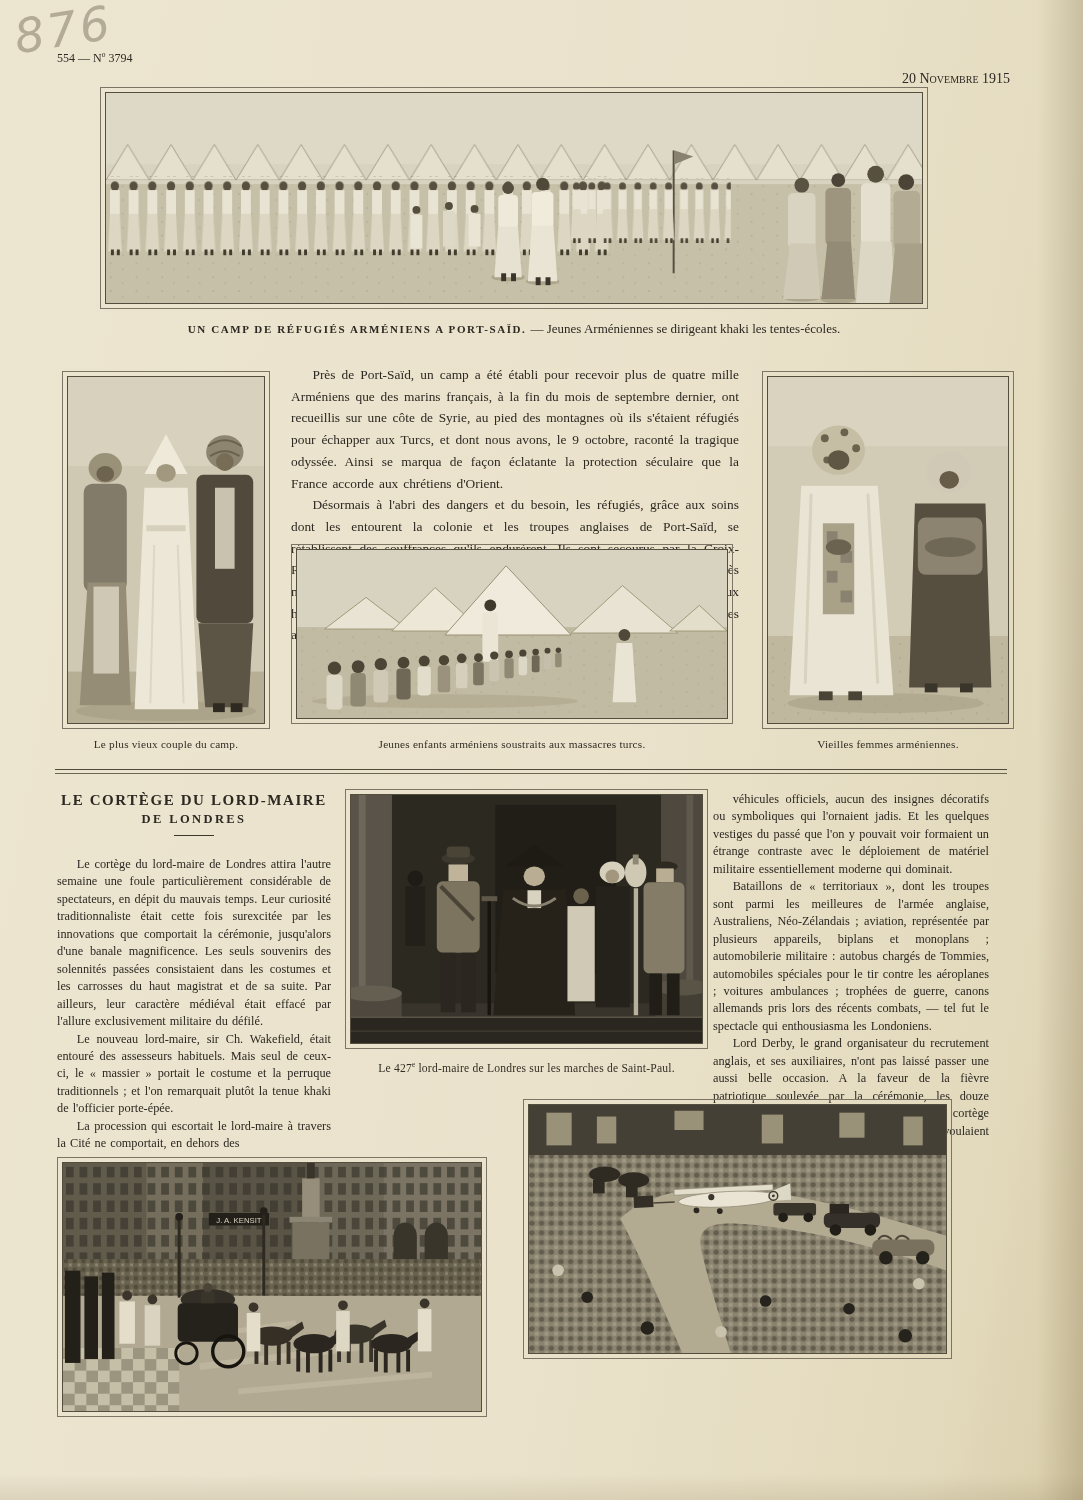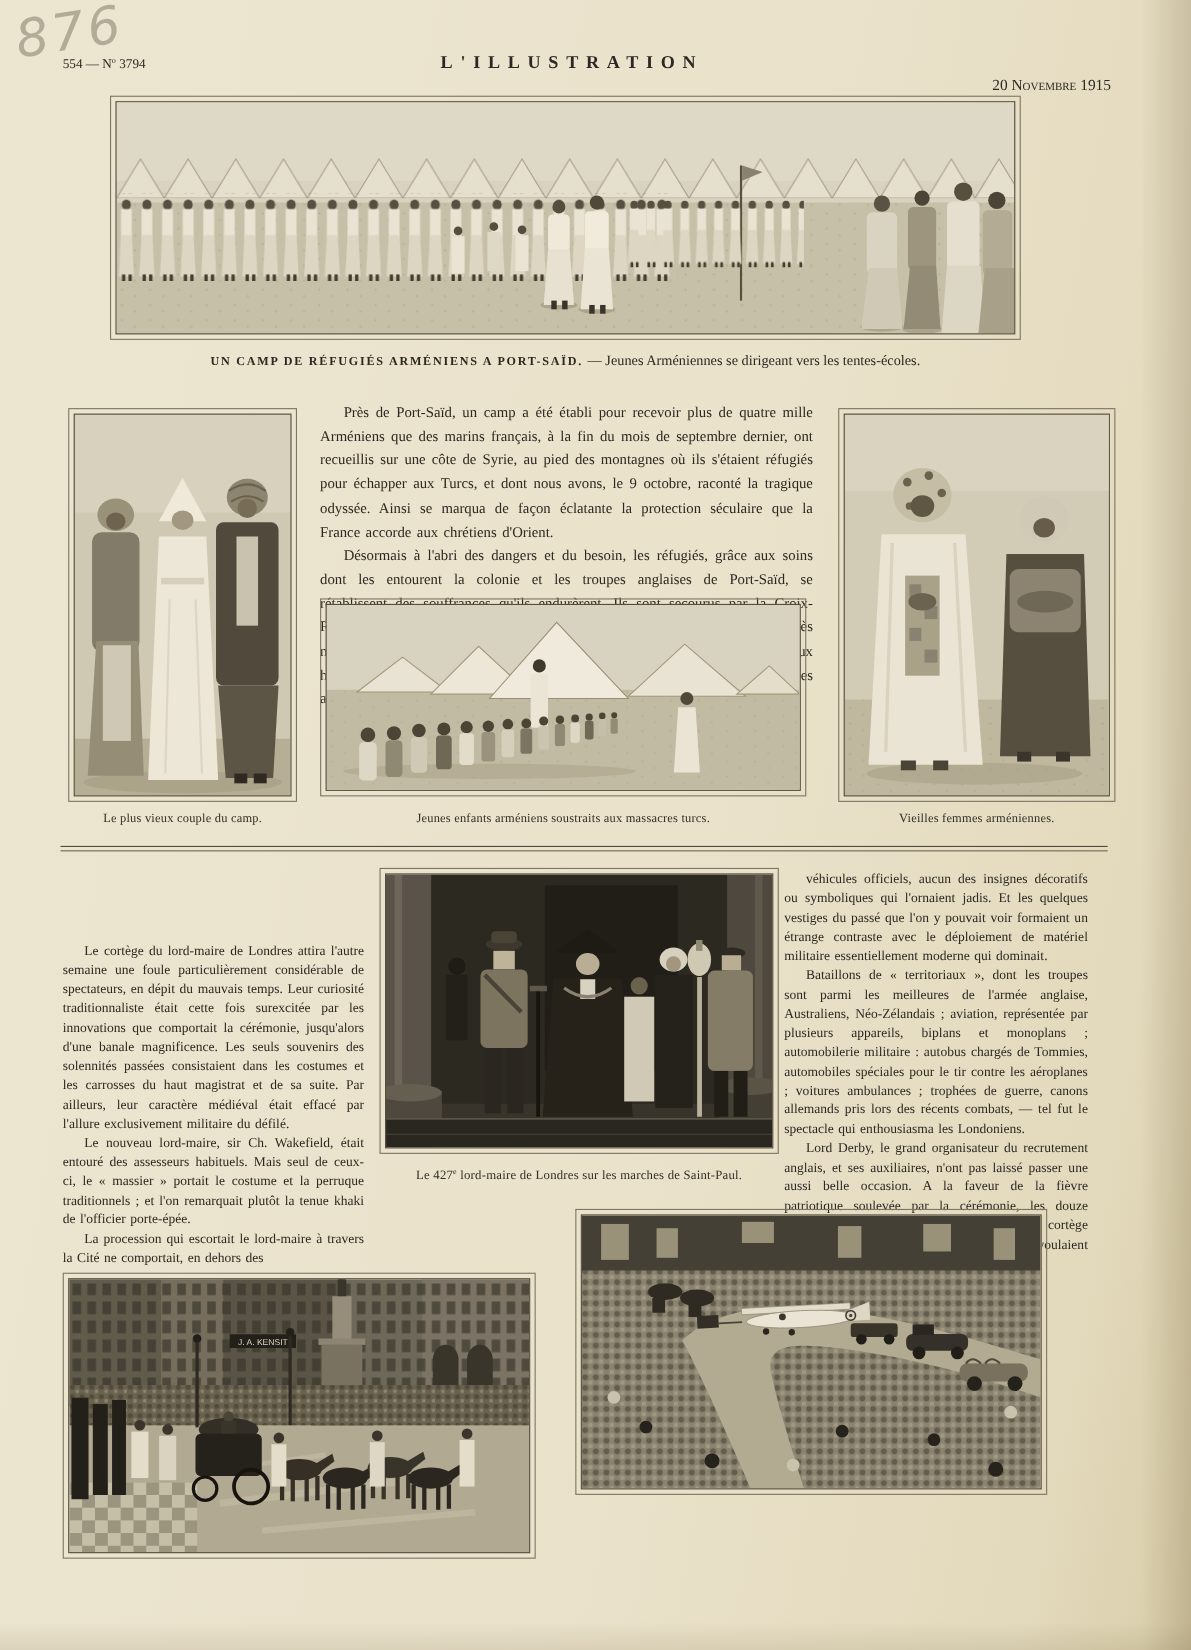--- a/index.html
+++ b/index.html
@@ -43,21 +43,20 @@
 </head>
 <body>
 
 <div id="page">
   <div class="edge-shade"></div>
   <div class="bottom-shade"></div>
 
   <div class="hand-note">876</div>
 
   <div class="hdr-left"><span>554 — N</span><sup class="o">o</sup><span> 3794</span></div>
-  <div class="hdr-center">L'ILLUSTRATION</div>
   <div class="hdr-right">20 Novembre 1915</div>
 
   <div class="frame" style="left:100px;top:87px;width:828px;height:222px;">
     <div class="inner">
       <svg viewBox="0 0 828 212" preserveAspectRatio="none">
         <defs>
           <pattern id="tents" width="44" height="44" patternUnits="userSpaceOnUse">
             <polygon points="0,44 22,8 44,44" fill="#e6e1cf" stroke="#9d9581" stroke-width="1"></polygon>
           </pattern>
           <pattern id="crowdA" width="19" height="80" patternUnits="userSpaceOnUse">
@@ -137,21 +136,21 @@
           <circle cx="812" cy="90" r="8" fill="#4c4537"></circle>
             <rect x="799" y="99" width="27" height="60" rx="5" fill="#b3ab94"></rect>
           <polygon points="795,212 828,212 828,152 801,152" fill="#a8a089"></polygon>
         </g>
       </svg>
     </div>
   </div>
 
   <div class="maincap">
     <span class="b">UN CAMP DE RÉFUGIÉS ARMÉNIENS A PORT-SAÏD.</span>
-    <span class="r">— Jeunes Arméniennes se dirigeant vers les tentes-écoles.</span>
+    <span class="r">— Jeunes Arméniennes se dirigeant khaki les tentes-écoles.</span>
   </div>
 
   <div class="frame" style="left:62px;top:371px;width:208px;height:358px;">
     <div class="inner">
       <svg viewBox="0 0 200 350" preserveAspectRatio="none">
         <rect width="200" height="350" fill="#cfc8b3"></rect>
         <rect width="200" height="90" fill="#d7d1bd"></rect>
         <rect y="298" width="200" height="52" fill="#b6ae95"></rect>
         <ellipse cx="100" cy="338" rx="92" ry="10" fill="#a59d84" opacity=".6"></ellipse>
         <g>
@@ -266,20 +265,25 @@
       </svg>
     </div>
   </div>
 
   <div class="cap" style="left:62px;top:738px;width:208px;">Le plus vieux couple du camp.</div>
   <div class="cap" style="left:291px;top:738px;width:442px;">Jeunes enfants arméniens soustraits aux massacres turcs.</div>
   <div class="cap" style="left:762px;top:738px;width:252px;">Vieilles femmes arméniennes.</div>
 
   <div class="rule" style="left:55px;top:769px;width:952px;"></div>
 
+  <div class="a2title" style="left:57px;top:792px;width:274px;">
+    <div class="t1">LE CORTÈGE DU LORD-MAIRE</div>
+    <div class="t2">DE LONDRES</div>
+    <div class="tdiv"></div>
+  </div>
   <div class="bodytext coltext" style="left:57px;top:856px;width:274px;">
     <p>Le cortège du lord-maire de Londres attira l'autre semaine une foule particulièrement considérable de spectateurs, en dépit du mauvais temps. Leur curiosité traditionnaliste était cette fois surexcitée par les innovations que comportait la cérémonie, jusqu'alors d'une banale magnificence. Les seuls souvenirs des solennités passées consistaient dans les costumes et les carrosses du haut magistrat et de sa suite. Par ailleurs, leur caractère médiéval était effacé par l'allure exclusivement militaire du défilé.</p>
     <p>Le nouveau lord-maire, sir Ch. Wakefield, était entouré des assesseurs habituels. Mais seul de ceux-ci, le « massier » portait le costume et la perruque traditionnels ; et l'on remarquait plutôt la tenue khaki de l'officier porte-épée.</p>
     <p>La procession qui escortait le lord-maire à travers la Cité ne comportait, en dehors des</p>
   </div>
 
   <div class="frame" style="left:345px;top:789px;width:363px;height:260px;">
     <div class="inner">
       <svg viewBox="0 0 360 250" preserveAspectRatio="none">
         <rect width="360" height="250" fill="#38342c"></rect>

